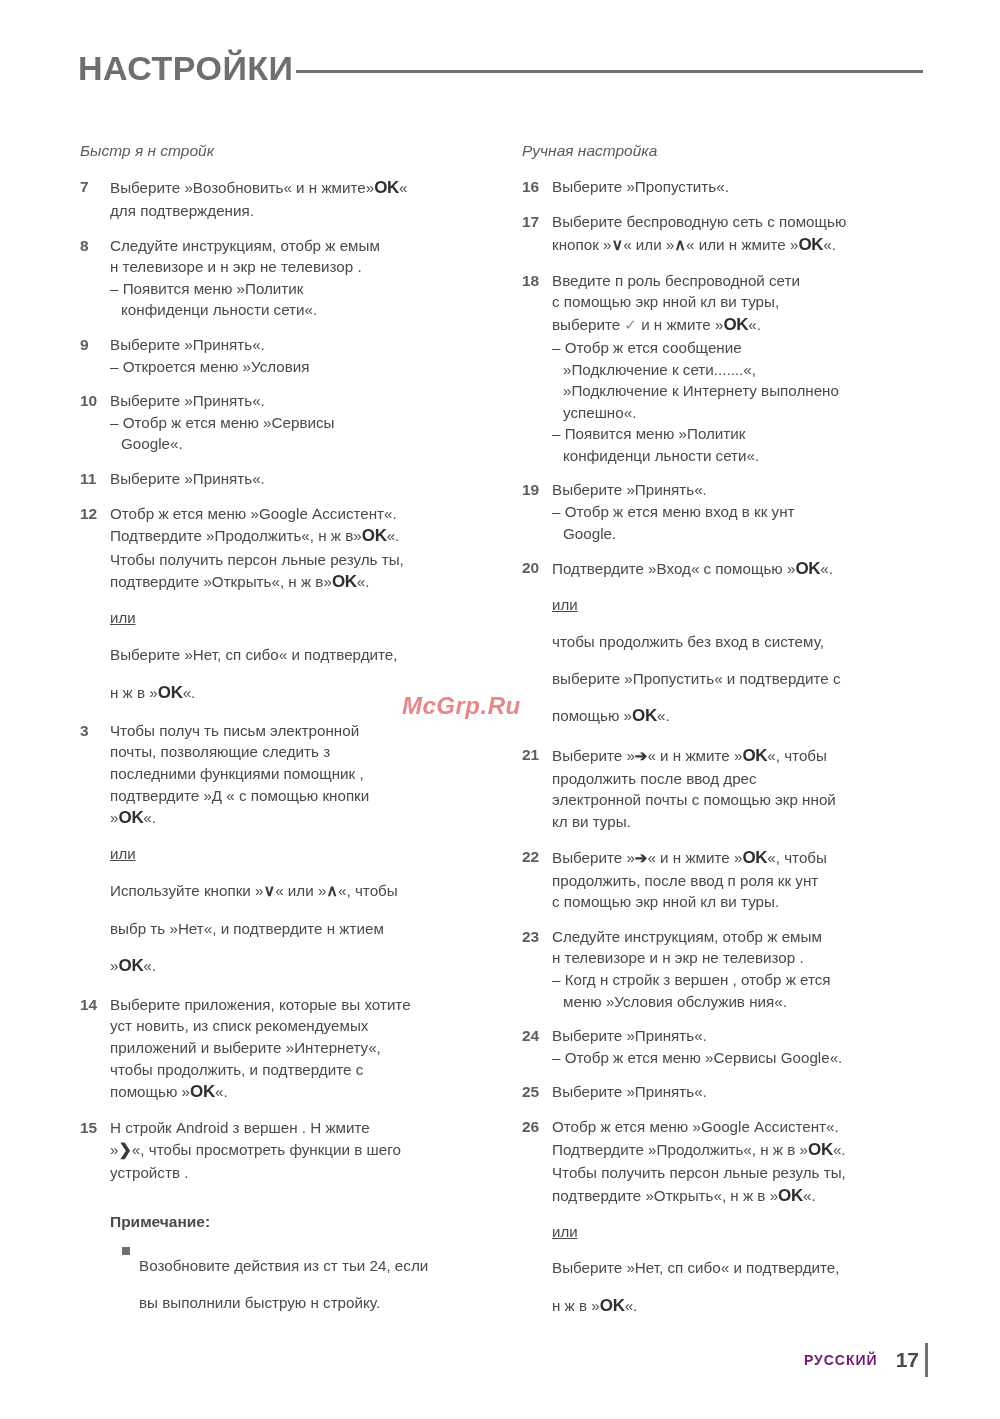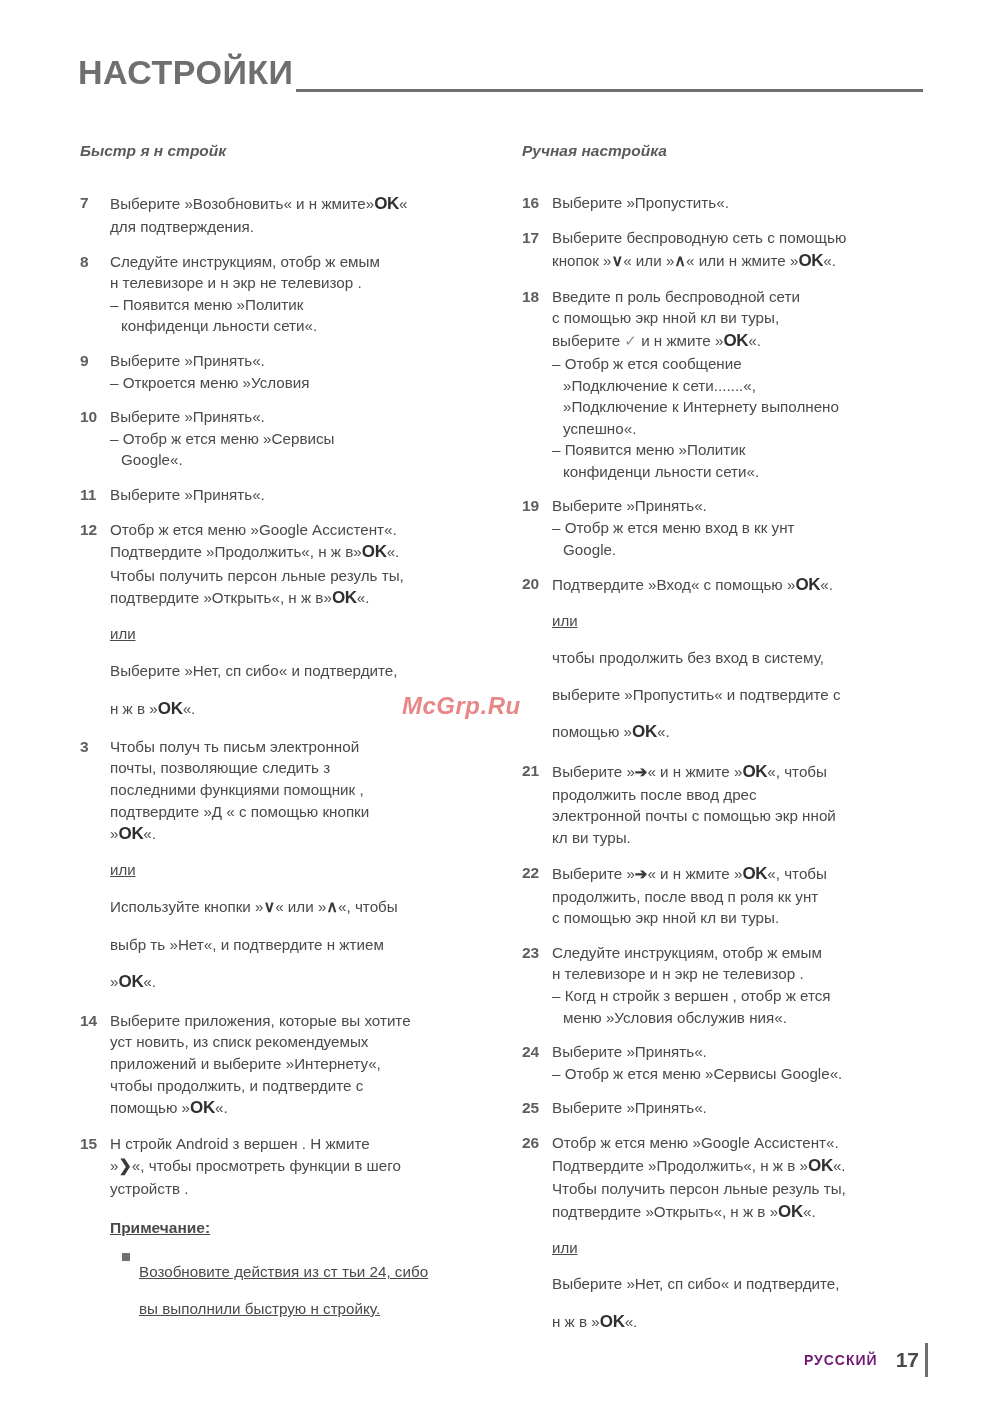--- a/index.html
+++ b/index.html
@@ -24,21 +24,21 @@
   }
 
   
   .header {
     position: absolute;
     left: 78px;
     top: 44px;
     width: 845px;
     height: 48px;
     display: flex;
-    align-items: flex-end;
+    align-items: center;
   }
   .header-title {
     font-size: 34px;
     font-weight: bold;
     color: #6f6f6f;
     letter-spacing: 0.5px;
     white-space: nowrap;
   }
   .header-rule {
     flex: 1;
@@ -54,24 +54,24 @@
     top: 140px;
     width: 400px;
     font-size: 15.2px;
     line-height: 1.42;
   }
   .col-left { left: 80px; }
   .col-right { left: 522px; }
 
   .col-head {
     font-style: italic;
-    font-weight: bold;
+    font-weight: normal;
     font-size: 15.5px;
     color: #5b5b5b;
-    margin-bottom: 30px;
+    margin-bottom: 14px;
   }
 
   
   .step {
     display: flex;
     margin-bottom: 13px;
     align-items: flex-start;
   }
   .step-num {
     width: 30px;
@@ -122,22 +122,21 @@
     font-size: 15px;
   }
   .arrow {
     color: #3a3a3a;
     font-size: 15px;
     font-weight: bold;
   }
 
   
   .note {
-    margin: 18px 0 0 30px;
-    text-decoration: underline;
+    margin: 28px 0 0 30px;
   }
   .note-title {
     font-weight: bold;
     color: #4a4a4a;
     margin-bottom: 7px;
     font-size: 15.5px;
   }
   .note-item {
     display: flex;
     align-items: flex-start;
@@ -302,21 +301,21 @@
         <p>»<span class="chev">❯</span>«, чтобы просмотреть функции в шего</p>
         <p>устройств .</p>
       </div>
     </div>
 
     <div class="note">
       <div class="note-title">Примечание:</div>
       <div class="note-item">
         <div class="note-bullet"></div>
         <div class="note-text">
-          <p>Возобновите действия из ст тьи 24, сибо</p>
+          <p>Возобновите действия из ст тьи 24, если</p>
           <p>вы выполнили быструю н стройку.</p>
         </div>
       </div>
     </div>
   </div>
 
   <div class="col col-right">
     <div class="col-head">Ручная настройка</div>
 
     <div class="step">

